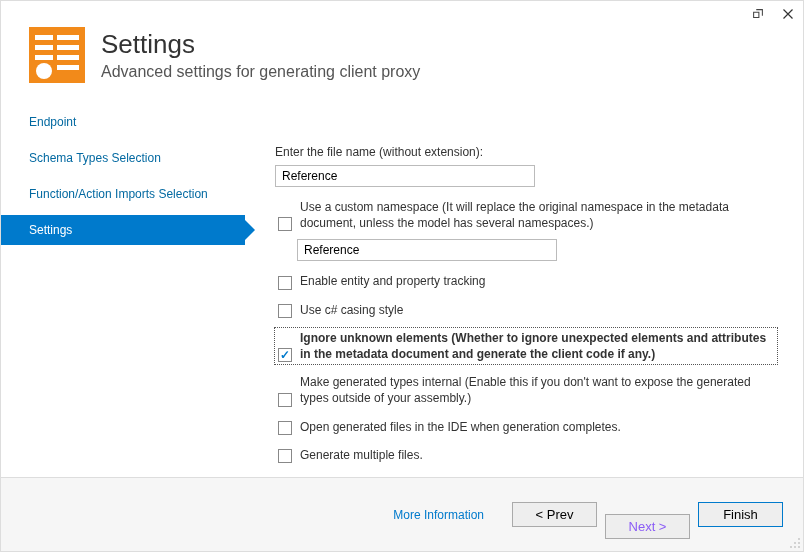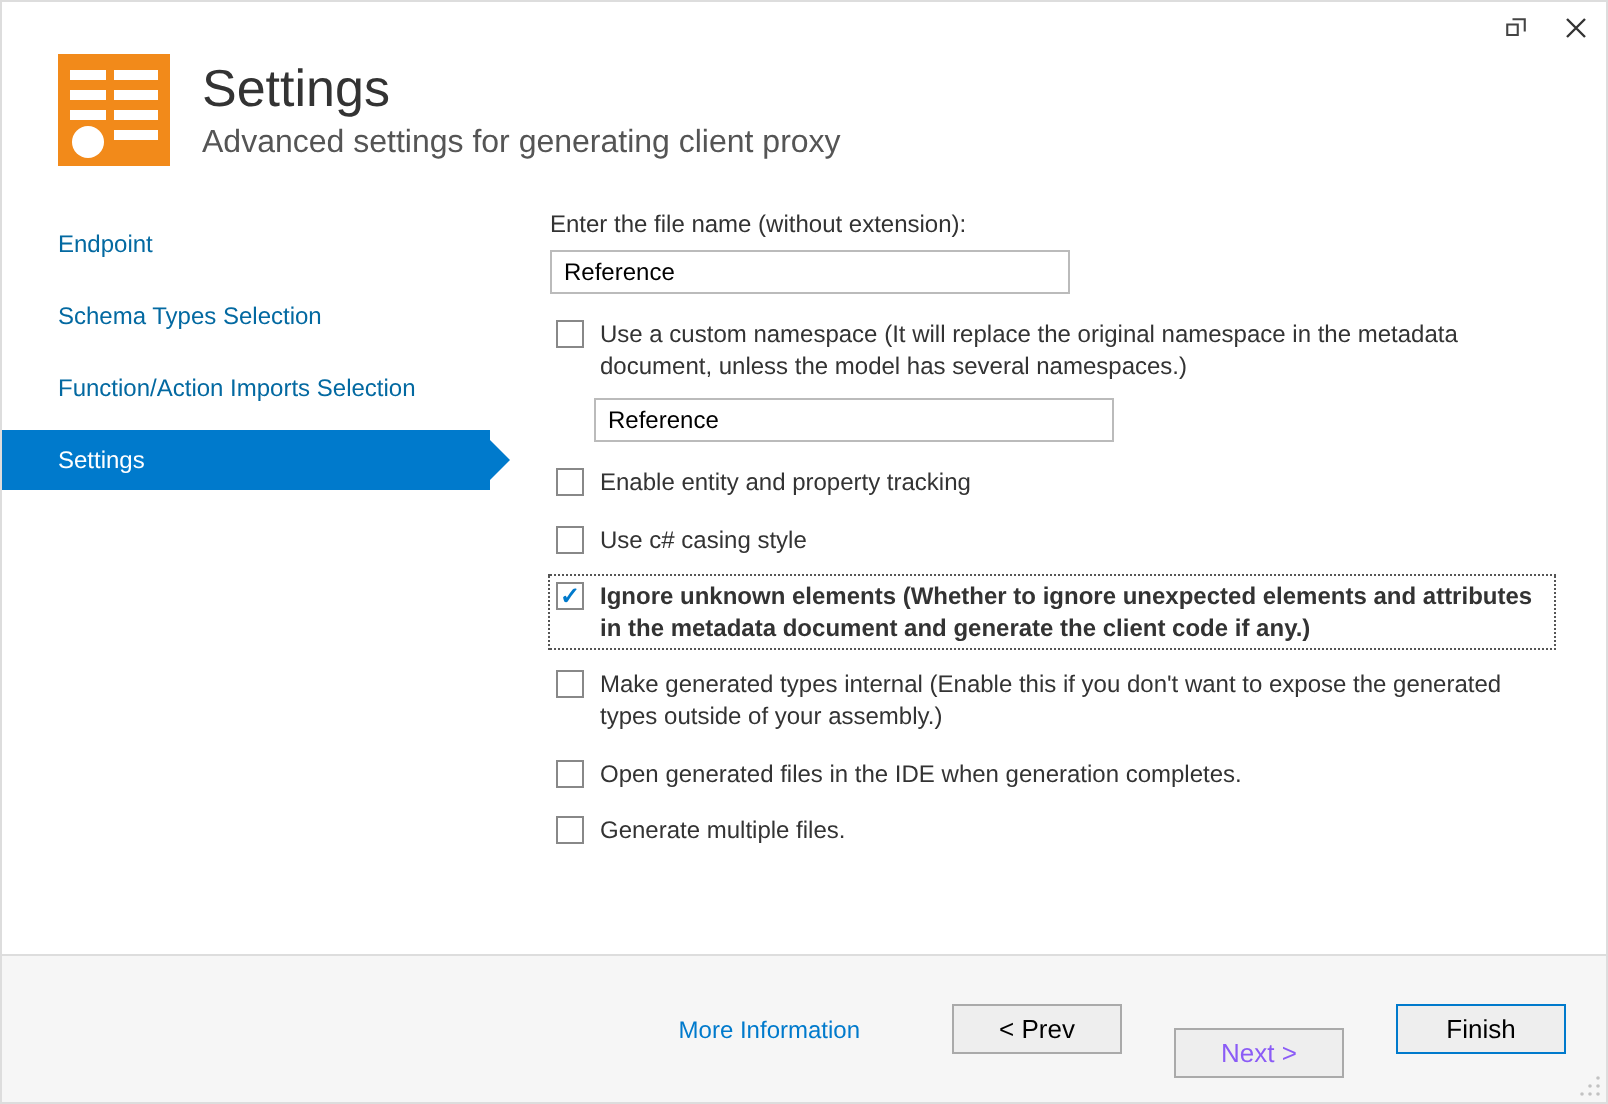--- a/index.html
+++ b/index.html
@@ -70,33 +70,33 @@
       transform: translateY(-50%);
       width: 0; height: 0;
       border-top: 10px solid transparent;
       border-bottom: 10px solid transparent;
       border-left: 10px solid #007acc;
     }
     .content {
       flex: 1;
       padding: 10px 26px 10px 30px;
     }
-    .field-label { font-size: 12px; margin-bottom: 4px; display: block; color: #333; }
+    .field-label { font-size: 12px; margin-bottom: 4px; display: block; color: #333; margin-top: 40px; }
     .text-input {
       width: 260px;
       border: 1px solid #bbb;
       padding: 3px 6px;
       font-size: 12px;
       margin-bottom: 10px;
       margin-top: 2px;
       font-family: inherit;
     }
     .row {
       display: flex;
-      align-items: flex-start;
+      align-items: flex-end;
       gap: 8px;
       margin-bottom: 8px;
       padding: 2px 3px;
     }
     .row.bold .check-label { font-weight: 600; }
     .row.focused {
       outline: 1px dotted #555;
       font-weight: bold;
     }
     .checkbox {
@@ -124,21 +124,21 @@
       position: absolute;
       bottom: 0;
       left: 0;
       right: 0;
       border-top: 1px solid #ddd;
       background: #f6f6f6;
       padding: 12px 20px;
       display: flex;
       align-items: center;
       justify-content: flex-end;
-      gap: 26px;
+      gap: 8px;
     }
     .link {
       color: #007acc;
       font-size: 12px;
       margin-right: 20px;
       text-decoration: none;
       cursor: pointer;
     }
     .btn {
       min-width: 85px;

